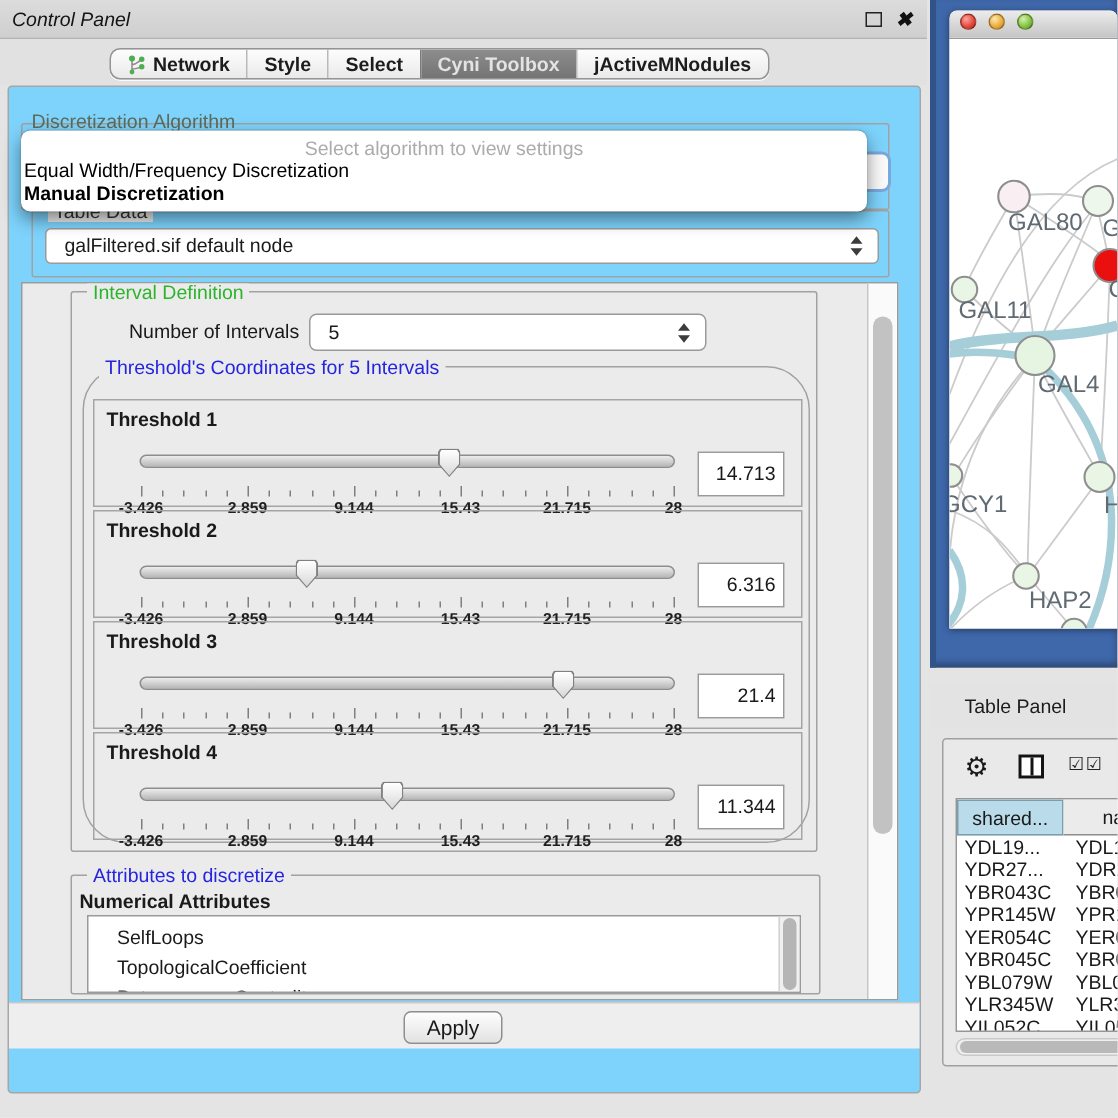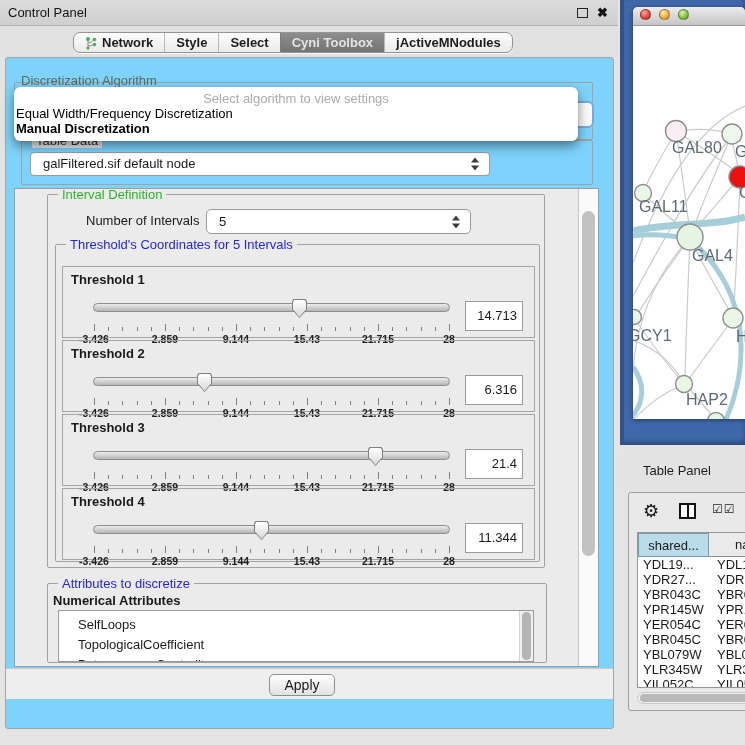--- a/index.html
+++ b/index.html
@@ -3,21 +3,21 @@
 <meta charset="utf-8">
 <style>
   * { margin:0; padding:0; box-sizing:border-box; }
   html,body { width:745px; height:745px; }
   body { position:relative; overflow:hidden; background:#e4e4e4;
          font-family:"Liberation Sans", sans-serif; color:#1a1a1a; }
   .abs { position:absolute; }
 
   
   .cp-titlebar { left:0; top:0; width:618px; height:26px;
-    background:linear-gradient(#dcdcdc,#cfcfcf); border-bottom:1px solid #b4b4b4; }
+    background:linear-gradient(#dcdcdc,#cfcfcf); border-bottom:1px solid #b4b4b4;font-style:italic; }
   .cp-title { left:8px; top:0; line-height:26px; font-size:13px; color:#141414; }
   .float-box { right:30px; top:8px; width:11px; height:10px; border:1.5px solid #222; background:transparent; }
   .close-x { right:10px; top:0; line-height:26px; font-size:13px; font-weight:bold; color:#111; }
   .tabstrip { left:0; top:26px; width:618px; height:31px; background:#e1e1e1; }
 
   .seg { position:absolute; display:flex; height:21px; border:1px solid #949494; border-radius:7px;
     background:linear-gradient(#fdfdfd,#eaeaea); overflow:hidden; box-shadow:0 1px 0 rgba(255,255,255,.8); }
   .seg .sg { display:flex; align-items:center; gap:5px; padding:0 11px; font-size:13px; font-weight:bold;
     color:#1c1c1c; border-left:1px solid #b9b9b9; white-space:nowrap; }
   .seg .sg:first-child { border-left:none; }
@@ -37,36 +37,36 @@
   .focus-sliver { left:561px; top:43px; width:27px; height:27px; background:#fafafa;
     border:2px solid #79a8dd; border-radius:6px; z-index:2; }
 
   .popup { left:8px; top:29px; width:564px; z-index:10; background:#fff; border-radius:6px;
     padding:4px 0 5px; box-shadow:0 5px 12px rgba(0,0,0,.45), 0 0 1px rgba(0,0,0,.35); }
   .popup .ph  { font-size:13px; line-height:15px; color:#ababab; text-align:center; }
   .popup .opt { font-size:13px; line-height:15px; color:#000; padding-left:2px; }
   .popup .opt.b { font-weight:bold; }
 
   .td-group { left:15px; top:82px; width:572px; height:45px; }
-  .combo { position:absolute; left:8px; top:11px; width:460px; height:24px; background:#fff;
+  .combo { position:absolute; left:8px; top:11px; width:556px; height:24px; background:#fff;
     border:1px solid #9a9a9a; border-radius:4px; font-size:13px; line-height:22px; padding-left:12px; }
   .updown { position:absolute; right:9px; top:50%; transform:translateY(-50%); width:9px; height:13px; }
   .updown::before { content:""; position:absolute; left:0; top:0;
     border-left:4.5px solid transparent; border-right:4.5px solid transparent; border-bottom:5px solid #3c3c3c; }
   .updown::after  { content:""; position:absolute; left:0; bottom:0;
     border-left:4.5px solid transparent; border-right:4.5px solid transparent; border-top:5px solid #3c3c3c; }
 
   .scrollpane { left:8px; top:130px; width:585px; height:479px; border:1px solid #9c9c9c;
     background:#ebebeb; overflow:hidden; }
   .vsb { position:absolute; right:0; top:0; height:100%; width:20px; background:#fafafa;
     border-left:1px solid #c6c6c6; }
   .vsb i { position:absolute; left:3px; top:22px; width:13px; height:345px; border-radius:7px; background:#c2c2c2; }
 
   .int-group  { left:32px; top:5px;   width:498px; height:374px; }
-  .thr-group  { left:7px;  top:49px;  width:485px; height:318px; }
+  .thr-group  { left:7px;  top:49px;  width:485px; height:318px;border-radius:29px; }
   .attr-group { left:32px; top:394px; width:500px; height:80px; }
 
   .noi-label { position:absolute; left:38px; top:18px; font-size:13px; font-weight:normal; }
   .spinner { position:absolute; left:158px; top:14px; width:265px; height:25px; background:#fff;
     border:1px solid #9a9a9a; border-radius:5px; font-size:13px; line-height:23px; padding-left:12px; }
 
   .thr-item { position:absolute; left:6px; width:473px; height:72px; border:1px solid #a5a5a5; }
   .thr-label { position:absolute; left:8px; top:5px; font-size:13px; font-weight:bold; }
   .slider { position:absolute; left:30px; top:33px; width:357px; height:38px; }
   .track { position:absolute; top:3px; left:0; right:0; height:9px; border:1px solid #8d8d8d;

